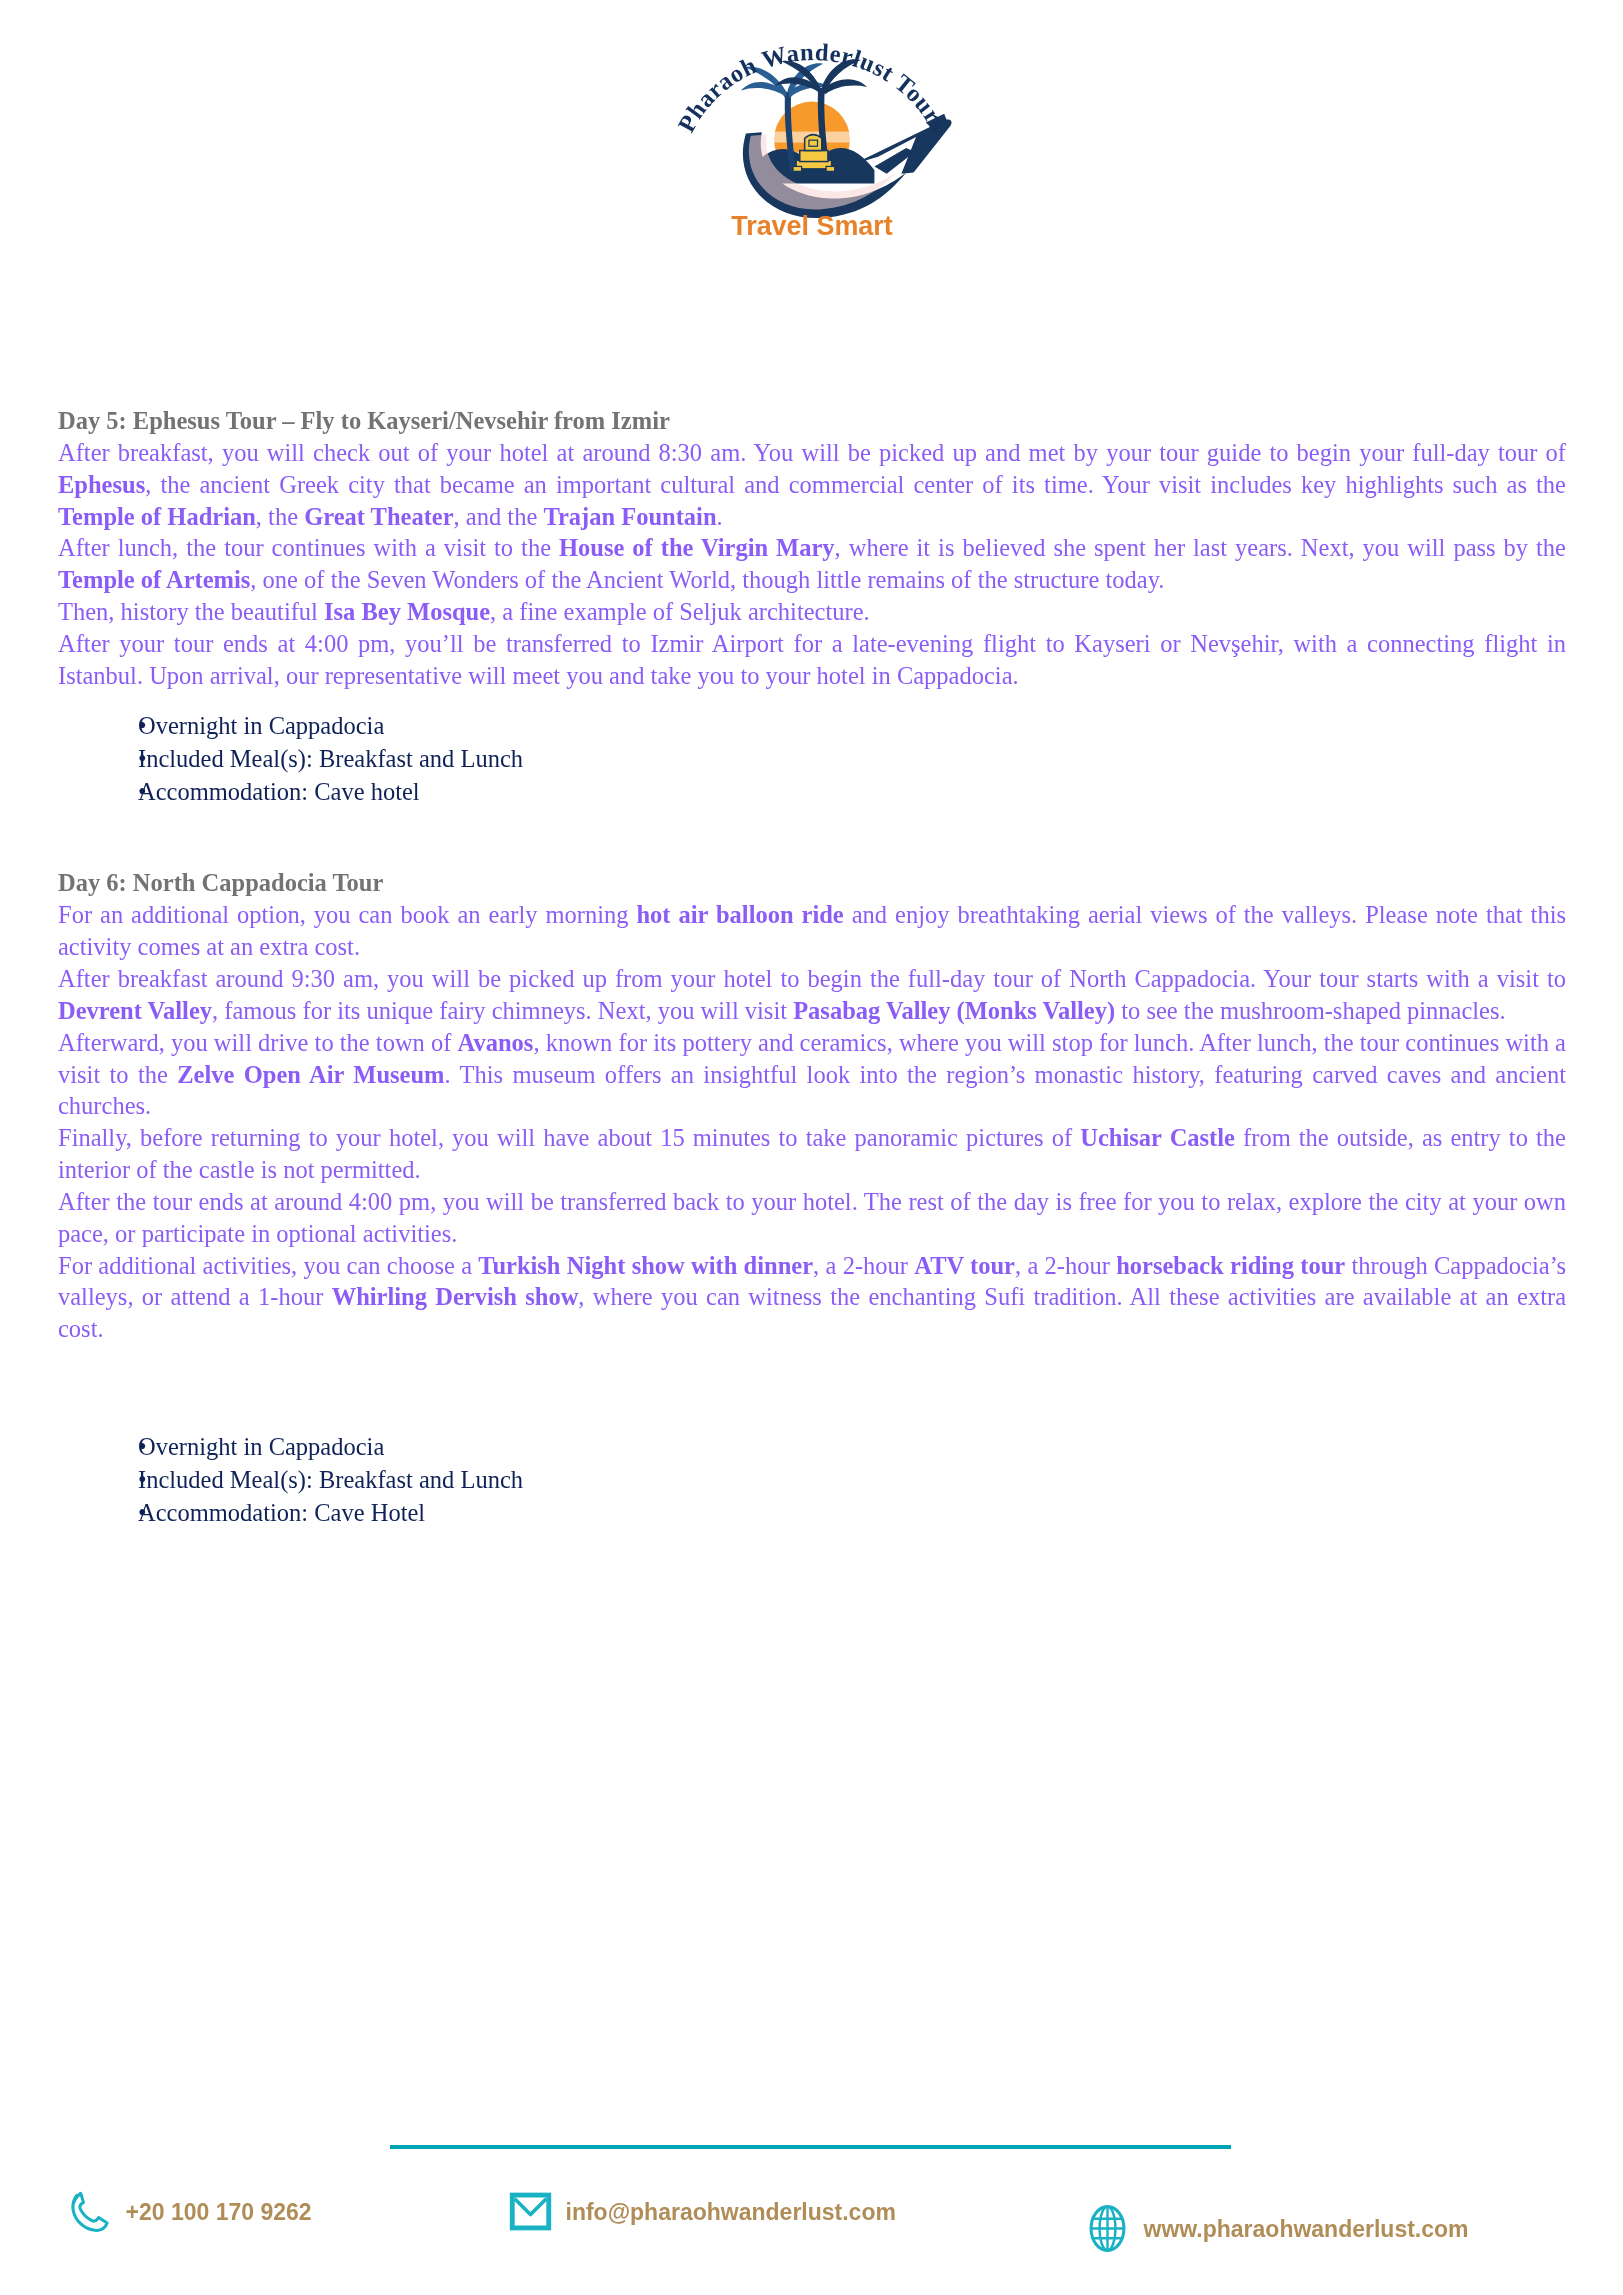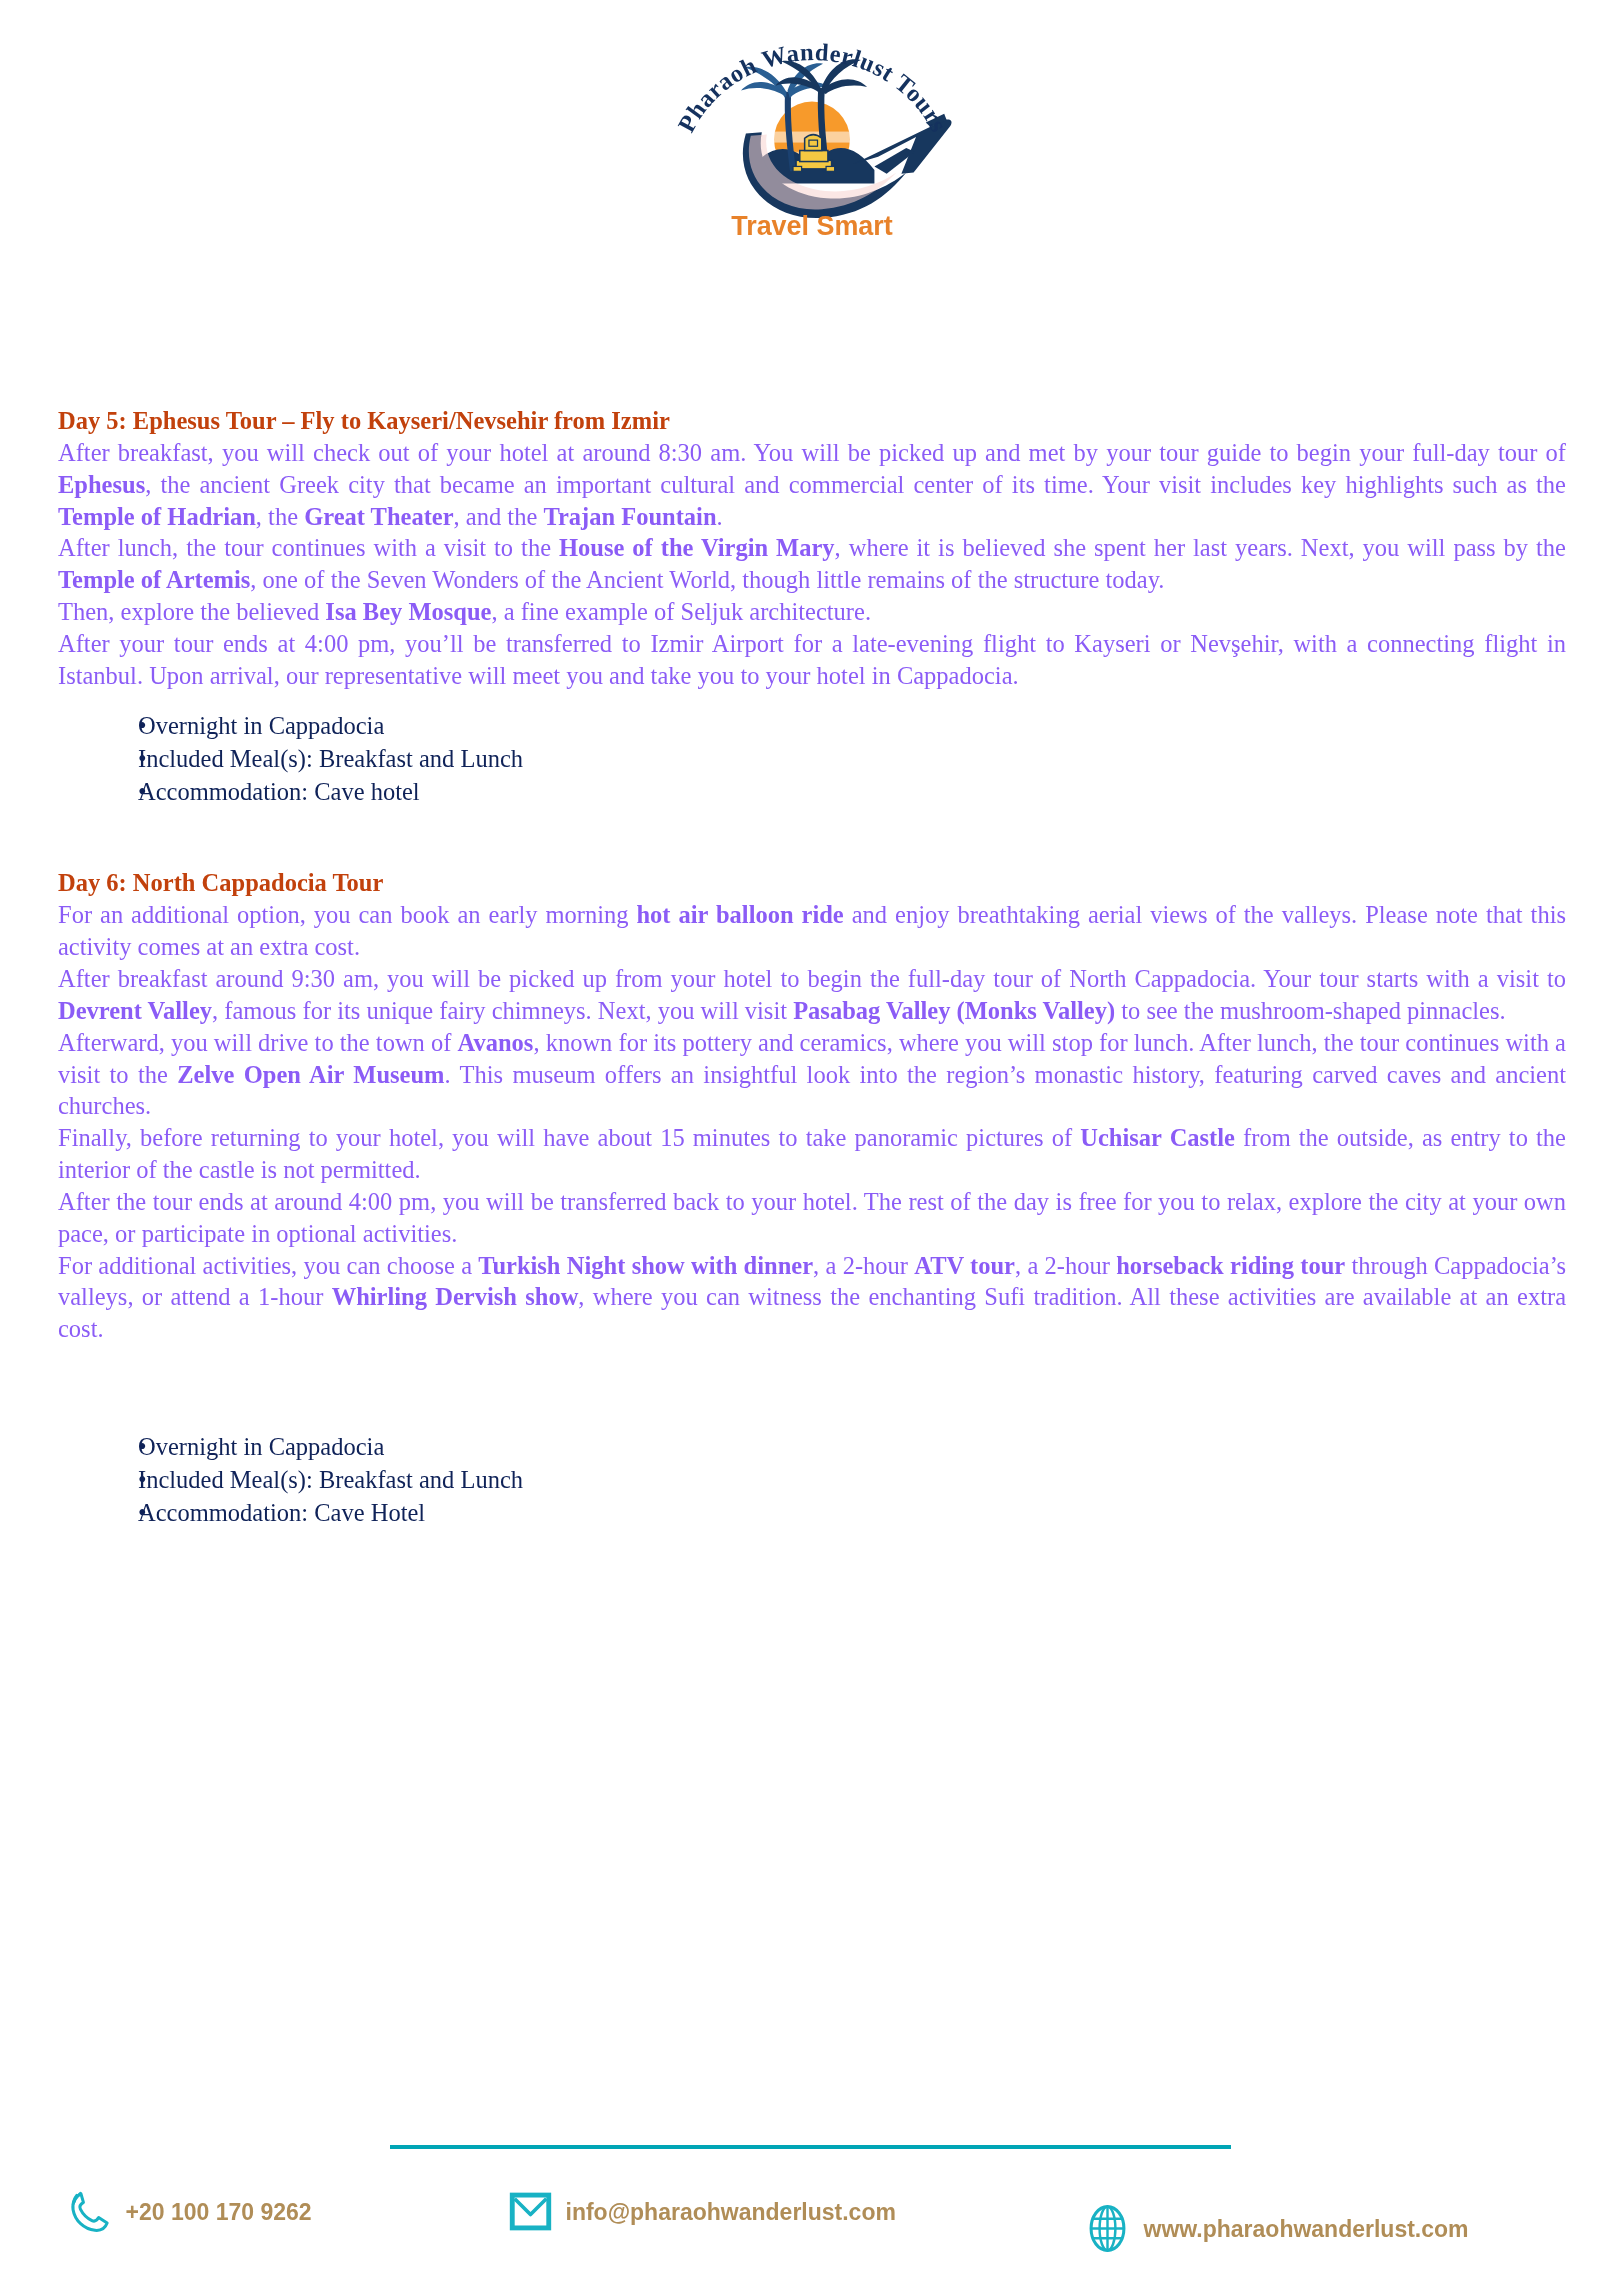--- a/index.html
+++ b/index.html
@@ -51,21 +51,21 @@
 
   .block { margin: 0 0 0 0; }
 
   h2.day-heading {
     font-size: 24.5px;
     font-weight: bold;
     line-height: 1.30;
     margin: 0;
     padding: 0;
     letter-spacing: 0px;
-    color: #c2410c;
+    color: #737373;
   }
 
   p.para {
     font-size: 24.5px;
     line-height: 1.30;
     margin: 0;
     padding: 0;
     text-align: justify;
     text-justify: inter-word;
     color: #8b5cf6;
@@ -205,21 +205,21 @@
   <div class="content">
 
     <div class="block">
 
       <h2 class="day-heading">Day 5: Ephesus Tour – Fly to Kayseri/Nevsehir from Izmir</h2>
 
       <p class="para"><span>After breakfast, you will check out of your hotel at around 8:30 am. You will be picked up and met by your tour guide to begin your full-day tour of </span><b>Ephesus</b><span>, the ancient Greek city that became an important cultural and commercial center of its time. Your visit includes key highlights such as the </span><b>Temple of Hadrian</b><span>, the </span><b>Great Theater</b><span>, and the </span><b>Trajan Fountain</b><span>.</span></p>
 
       <p class="para"><span>After lunch, the tour continues with a visit to the </span><b>House of the Virgin Mary</b><span>, where it is believed she spent her last years. Next, you will pass by the </span><b>Temple of Artemis</b><span>, one of the Seven Wonders of the Ancient World, though little remains of the structure today.</span></p>
 
-      <p class="para left"><span>Then, explore the believed </span><b>Isa Bey Mosque</b><span>, a fine example of Seljuk architecture.</span></p>
+      <p class="para left"><span>Then, history the beautiful </span><b>Isa Bey Mosque</b><span>, a fine example of Seljuk architecture.</span></p>
 
       <p class="para"><span>After your tour ends at 4:00 pm, you’ll be transferred to Izmir Airport for a late-evening flight to Kayseri or Nevşehir, with a connecting flight in Istanbul. Upon arrival, our representative will meet you and take you to your hotel in Cappadocia.</span></p>
 
       <div class="spacer-sm"></div>
 
       <ul class="bullets">
         <li><span class="bullet-dot">•</span><span class="bullet-text">Overnight in Cappadocia</span></li>
         <li><span class="bullet-dot">•</span><span class="bullet-text">Included Meal(s): Breakfast and Lunch</span></li>
         <li><span class="bullet-dot">•</span><span class="bullet-text">Accommodation: Cave hotel</span></li>
       </ul>

